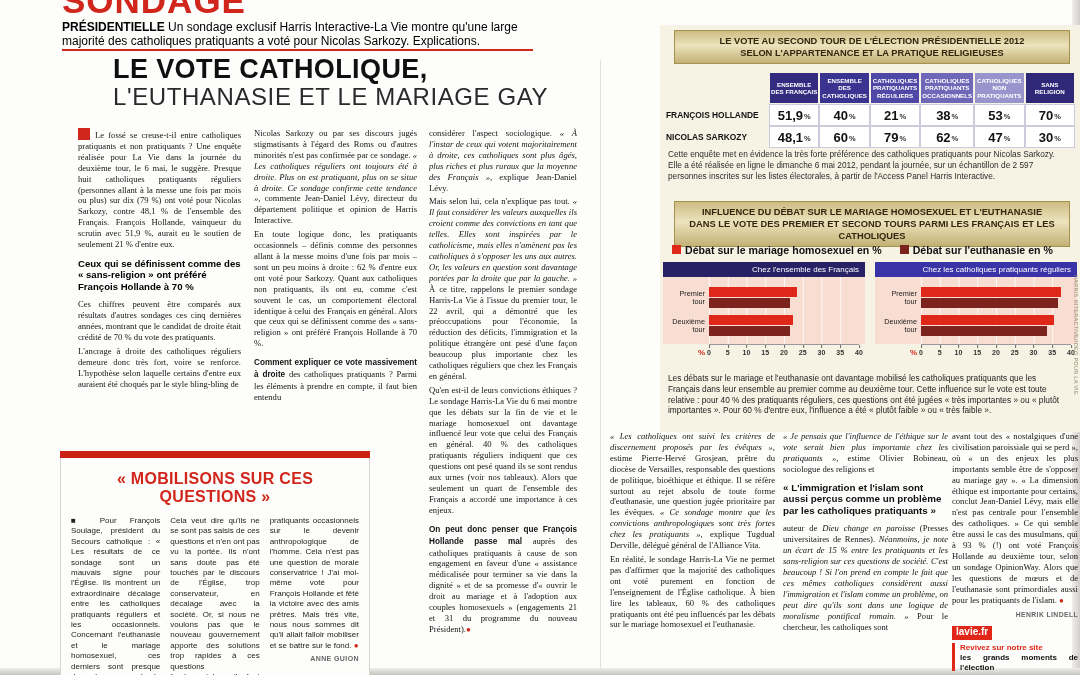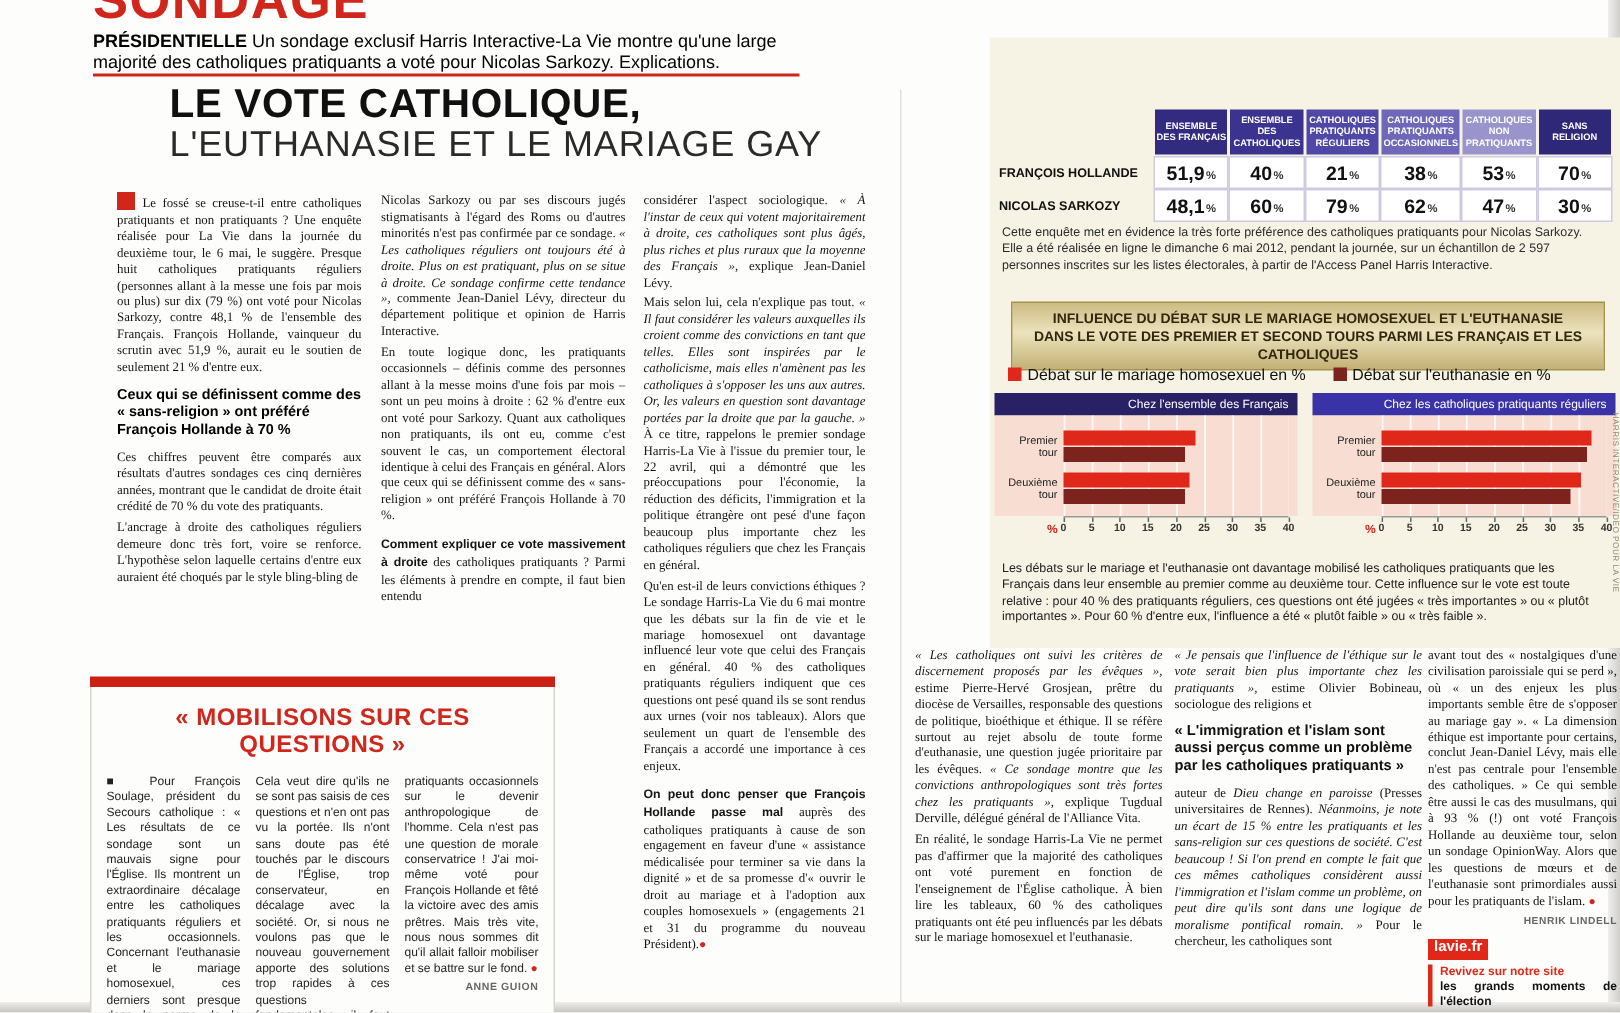--- a/index.html
+++ b/index.html
@@ -51,21 +51,21 @@
   .vote-table .corner{background:transparent;}
   .th.c1{background:#322b80;} .th.c2{background:#3a3390;} .th.c3{background:#4f48a6;}
   .th.c4{background:#6f68b8;} .th.c5{background:#9a94cc;} .th.c6{background:#2f2878;}
   .vote-table .rowlab{font-size:8.4px;font-weight:bold;display:flex;align-items:center;color:#111;}
   .vote-table .td{background:#fff;box-shadow:0 0 0 1px #cfcade;display:flex;align-items:center;justify-content:center;height:20px;}
   .vote-table .val{font-size:13px;font-weight:bold;color:#111;}
   .vote-table .unit{font-size:7.5px;font-weight:bold;color:#333;margin-left:1px;margin-top:3px;}
   #survey-note{position:absolute;left:8px;top:124px;width:400px;font-size:8.3px;line-height:11px;color:#2b2b2b;}
   
   #legend{position:absolute;left:12px;top:219px;width:404px;display:flex;gap:18px;}
-  .leg-item{display:flex;align-items:flex-start;gap:4px;font-size:10.6px;font-weight:normal;color:#111;}
+  .leg-item{display:flex;align-items:flex-start;gap:4px;font-size:10.6px;font-weight:bold;color:#111;}
   .swatch{width:9px;height:9px;margin-top:1px;flex:0 0 auto;}
   
   #charts{position:absolute;left:3px;top:237px;width:414px;display:flex;gap:10px;}
   .panel{flex:1;}
   .panel-header{color:#fff;font-size:8px;font-weight:normal;padding:3px 6px;text-align:right;}
   .panel-plot{background:#f8ded2;position:relative;padding:4px 16px 2px 0;}
   .grid-overlay{position:absolute;top:0;bottom:0;left:46px;right:6px;
       background-image:linear-gradient(90deg,rgba(255,255,255,.8) 1px,transparent 1px);
       background-size:12.5% 100%;pointer-events:none;}
   .chart-group{display:flex;align-items:center;margin:5px 0;position:relative;}
@@ -133,20 +133,24 @@
       <div class="bcol">■ Pour François Soulage, président du Secours catholique : « Les résultats de ce sondage sont un mauvais signe pour l'Église. Ils montrent un extraordinaire décalage entre les catholiques pratiquants réguliers et les occasionnels. Concernant l'euthanasie et le mariage homosexuel, ces derniers sont presque dans la norme de la société française.</div>
       <div class="bcol">Cela veut dire qu'ils ne se sont pas saisis de ces questions et n'en ont pas vu la portée. Ils n'ont sans doute pas été touchés par le discours de l'Église, trop conservateur, en décalage avec la société. Or, si nous ne voulons pas que le nouveau gouvernement apporte des solutions trop rapides à ces questions fondamentales, il faut arriver à mobiliser ces</div>
       <div class="bcol"><span>pratiquants occasionnels sur le devenir anthropologique de l'homme. Cela n'est pas une question de morale conservatrice ! J'ai moi-même voté pour François Hollande et fêté la victoire avec des amis prêtres. Mais très vite, nous nous sommes dit qu'il allait falloir mobiliser et se battre sur le fond. </span><span class="enddot">●</span>
         <div class="byline">ANNE GUION</div>
       </div>
     </div>
   </div>
 </div>
 
 <div class="abs" id="info">
+  <div class="tbar" id="tbar1">
+    <div>LE VOTE AU SECOND TOUR DE L'ÉLECTION PRÉSIDENTIELLE 2012</div>
+    <div>SELON L'APPARTENANCE ET LA PRATIQUE RELIGIEUSES</div>
+  </div>
 
   <div class="vote-table">
     <div class="th corner"></div>
     <div class="th c1">ENSEMBLE DES FRANÇAIS</div>
     <div class="th c2">ENSEMBLE DES CATHOLIQUES</div>
     <div class="th c3">CATHOLIQUES PRATIQUANTS RÉGULIERS</div>
     <div class="th c4">CATHOLIQUES PRATIQUANTS OCCASIONNELS</div>
     <div class="th c5">CATHOLIQUES NON PRATIQUANTS</div>
     <div class="th c6">SANS RELIGION</div>
 

